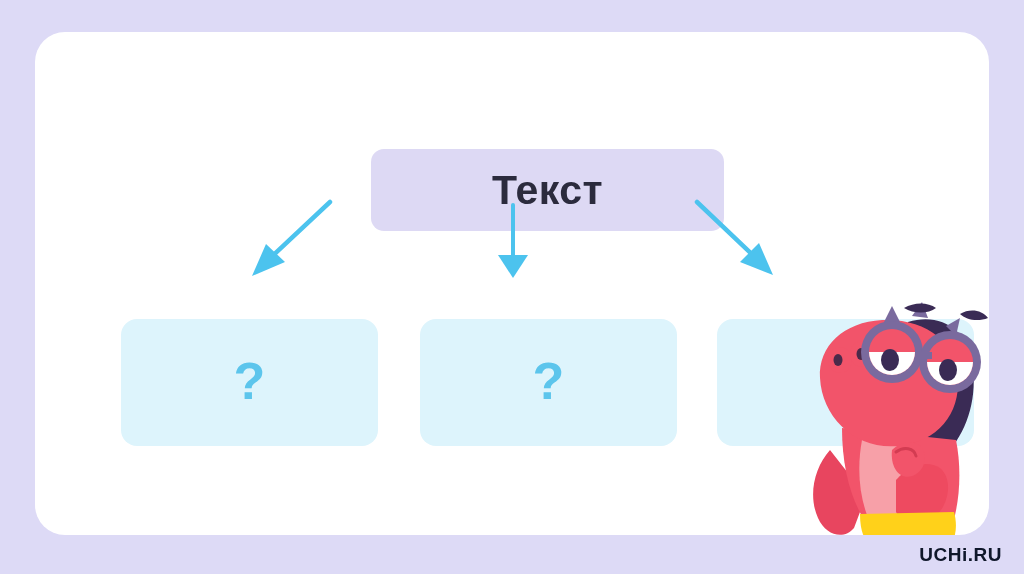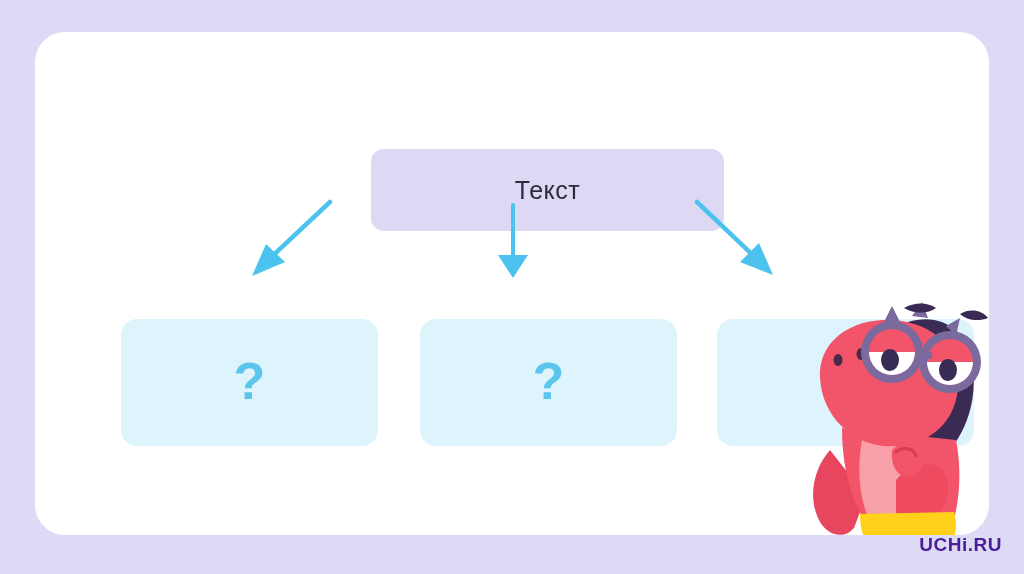--- a/index.html
+++ b/index.html
@@ -37,22 +37,22 @@
     top: 117px;
     width: 353px;
     height: 82px;
     background: #ddd9f4;
     border-radius: 13px;
     display: flex;
     align-items: center;
     justify-content: center;
   }
   .node-top-label {
-    font-size: 25px;
-    font-weight: normal;
+    font-size: 41px;
+    font-weight: bold;
     color: #2b2b3d;
     letter-spacing: 0.5px;
     line-height: 1;
   }
   
   .node-bottom {
     position: absolute;
     top: 287px;
     width: 257px;
     height: 127px;
@@ -87,24 +87,24 @@
     position: absolute;
     left: 800px;
     top: 300px;
     width: 210px;
     height: 245px;
   }
   
   .logo {
     position: absolute;
     right: 22px;
-    bottom: 20px;
+    bottom: 10px;
     font-size: 19px;
     font-weight: bold;
-    color: #4c1d95;
+    color: #0f172a;
     letter-spacing: 0.5px;
     line-height: 1;
   }
 </style>
 </head>
 <body>
 
 <div id="stage">
 
   <div class="card">

